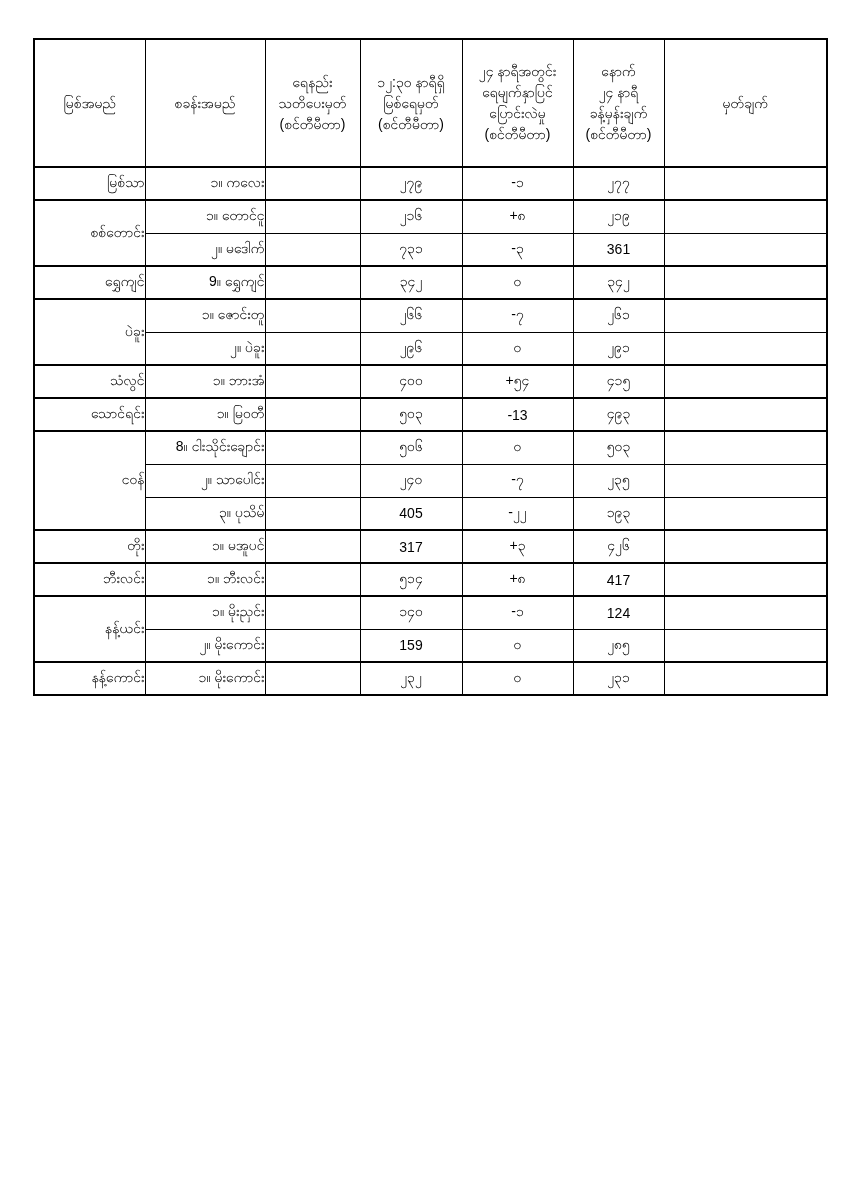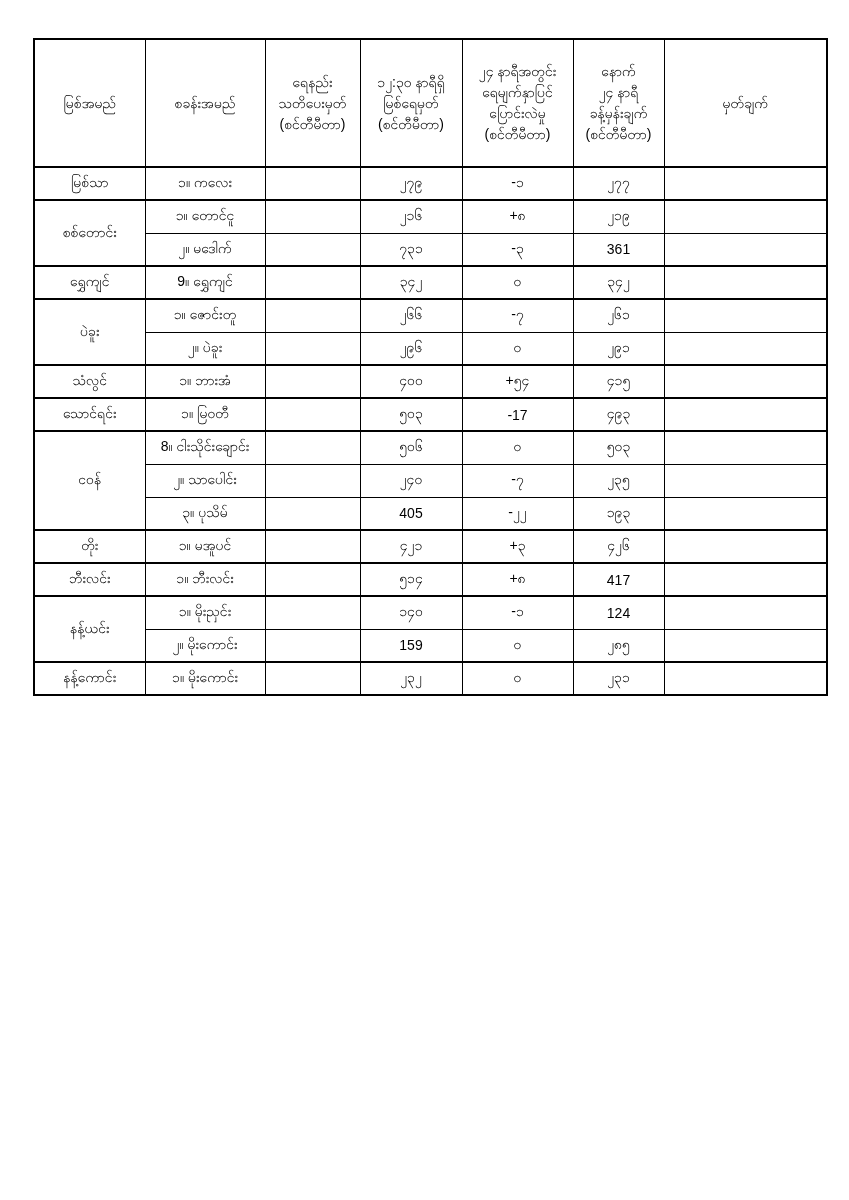--- a/index.html
+++ b/index.html
@@ -34,21 +34,21 @@
   table.wl thead th {
     height: 126px;
     text-align: center;
     vertical-align: middle;
     white-space: pre-line;
     line-height: 1.5;
   }
   table.wl tbody tr { height: 33px; }
   table.wl tbody tr.group-start td { border-top: 2px solid #000000; }
   td.river, td.station {
-    text-align: center;
+    text-align: right;
     vertical-align: middle;
     padding-left: 6px;
   }
   td.num {
     text-align: center;
     vertical-align: middle;
   }
 </style>
 </head>
 <body>
@@ -145,21 +145,21 @@
         <td class="num">၄၀၀</td>
         <td class="num">+၅၄</td>
         <td class="num">၄၁၅</td>
         <td class="num"></td>
       </tr>
       <tr class="group-start">
         <td class="river">သောင်ရင်း</td>
         <td class="station">၁။ မြဝတီ</td>
         <td class="num"></td>
         <td class="num">၅၀၃</td>
-        <td class="num">-17</td>
+        <td class="num">-13</td>
         <td class="num">၄၉၃</td>
         <td class="num"></td>
       </tr>
       <tr class="group-start">
         <td class="river" rowspan="3">ငဝန်</td>
         <td class="station">8။ ငါးသိုင်းချောင်း</td>
         <td class="num"></td>
         <td class="num">၅၀၆</td>
         <td class="num">၀</td>
         <td class="num">၅၀၃</td>
@@ -178,21 +178,21 @@
         <td class="num"></td>
         <td class="num">405</td>
         <td class="num">-၂၂</td>
         <td class="num">၁၉၃</td>
         <td class="num"></td>
       </tr>
       <tr class="group-start">
         <td class="river">တိုး</td>
         <td class="station">၁။ မအူပင်</td>
         <td class="num"></td>
-        <td class="num">၄၂၁</td>
+        <td class="num">317</td>
         <td class="num">+၃</td>
         <td class="num">၄၂၆</td>
         <td class="num"></td>
       </tr>
       <tr class="group-start">
         <td class="river">ဘီးလင်း</td>
         <td class="station">၁။ ဘီးလင်း</td>
         <td class="num"></td>
         <td class="num">၅၁၄</td>
         <td class="num">+၈</td>

